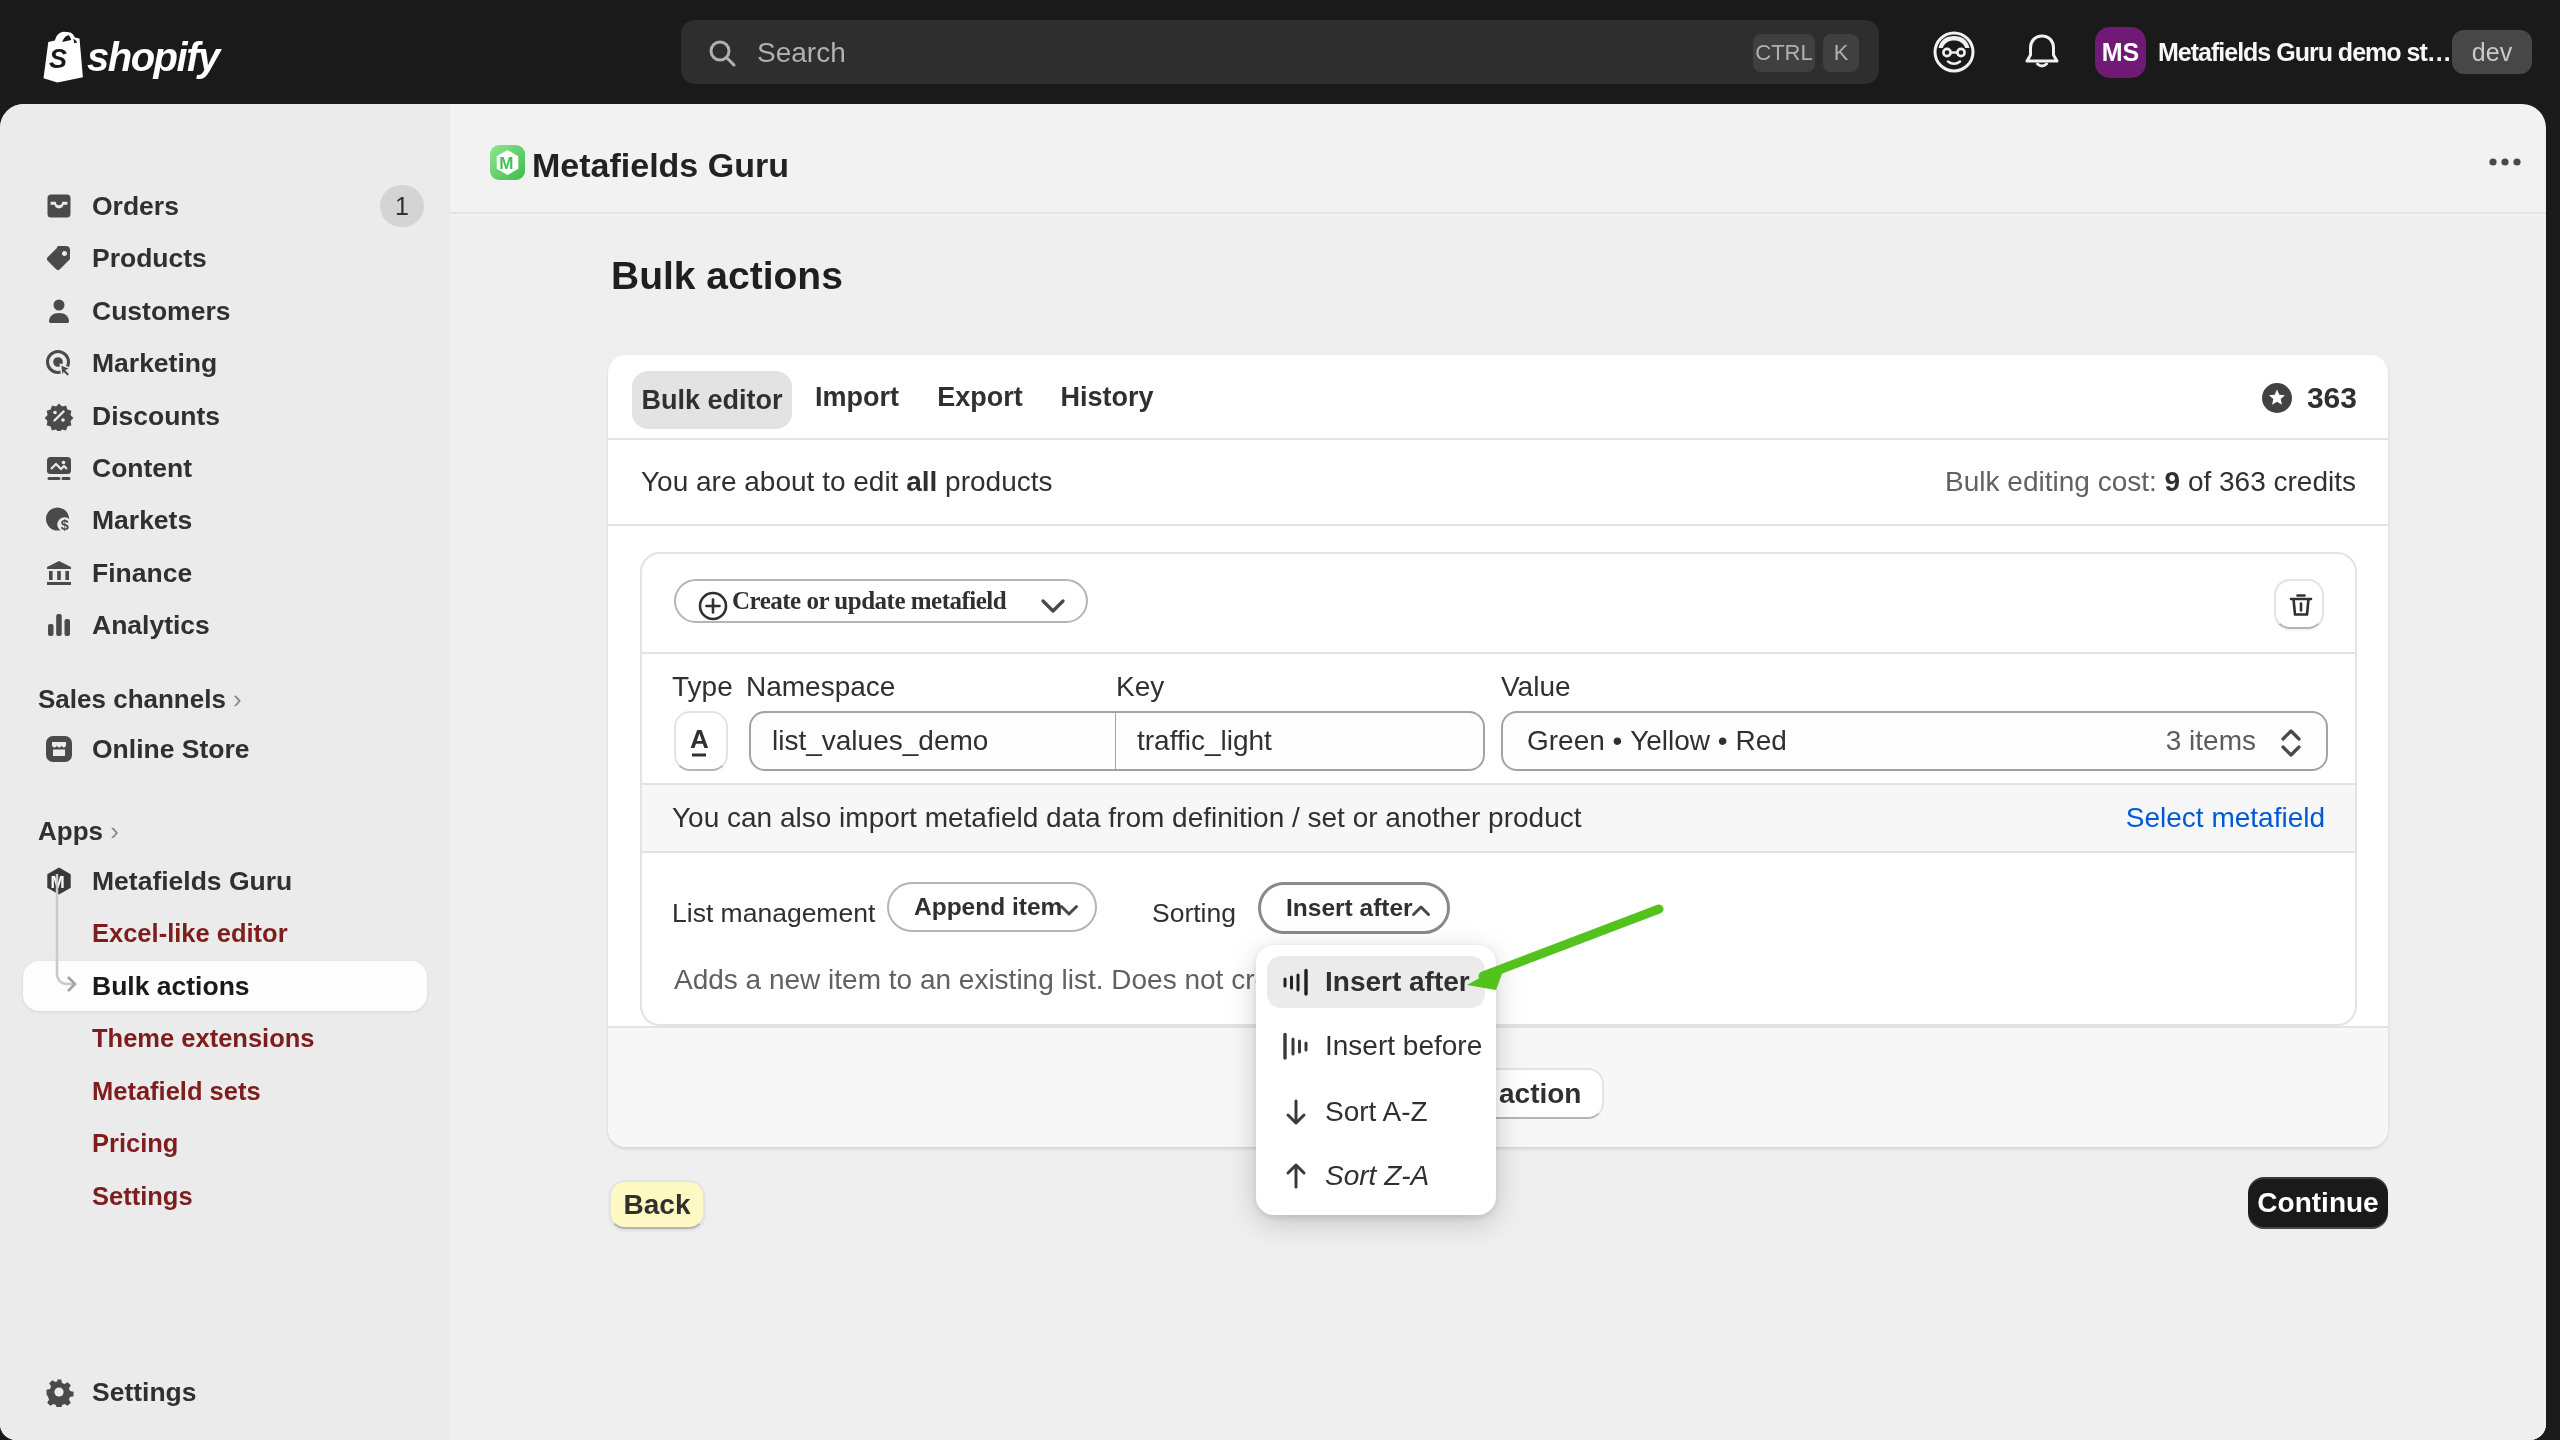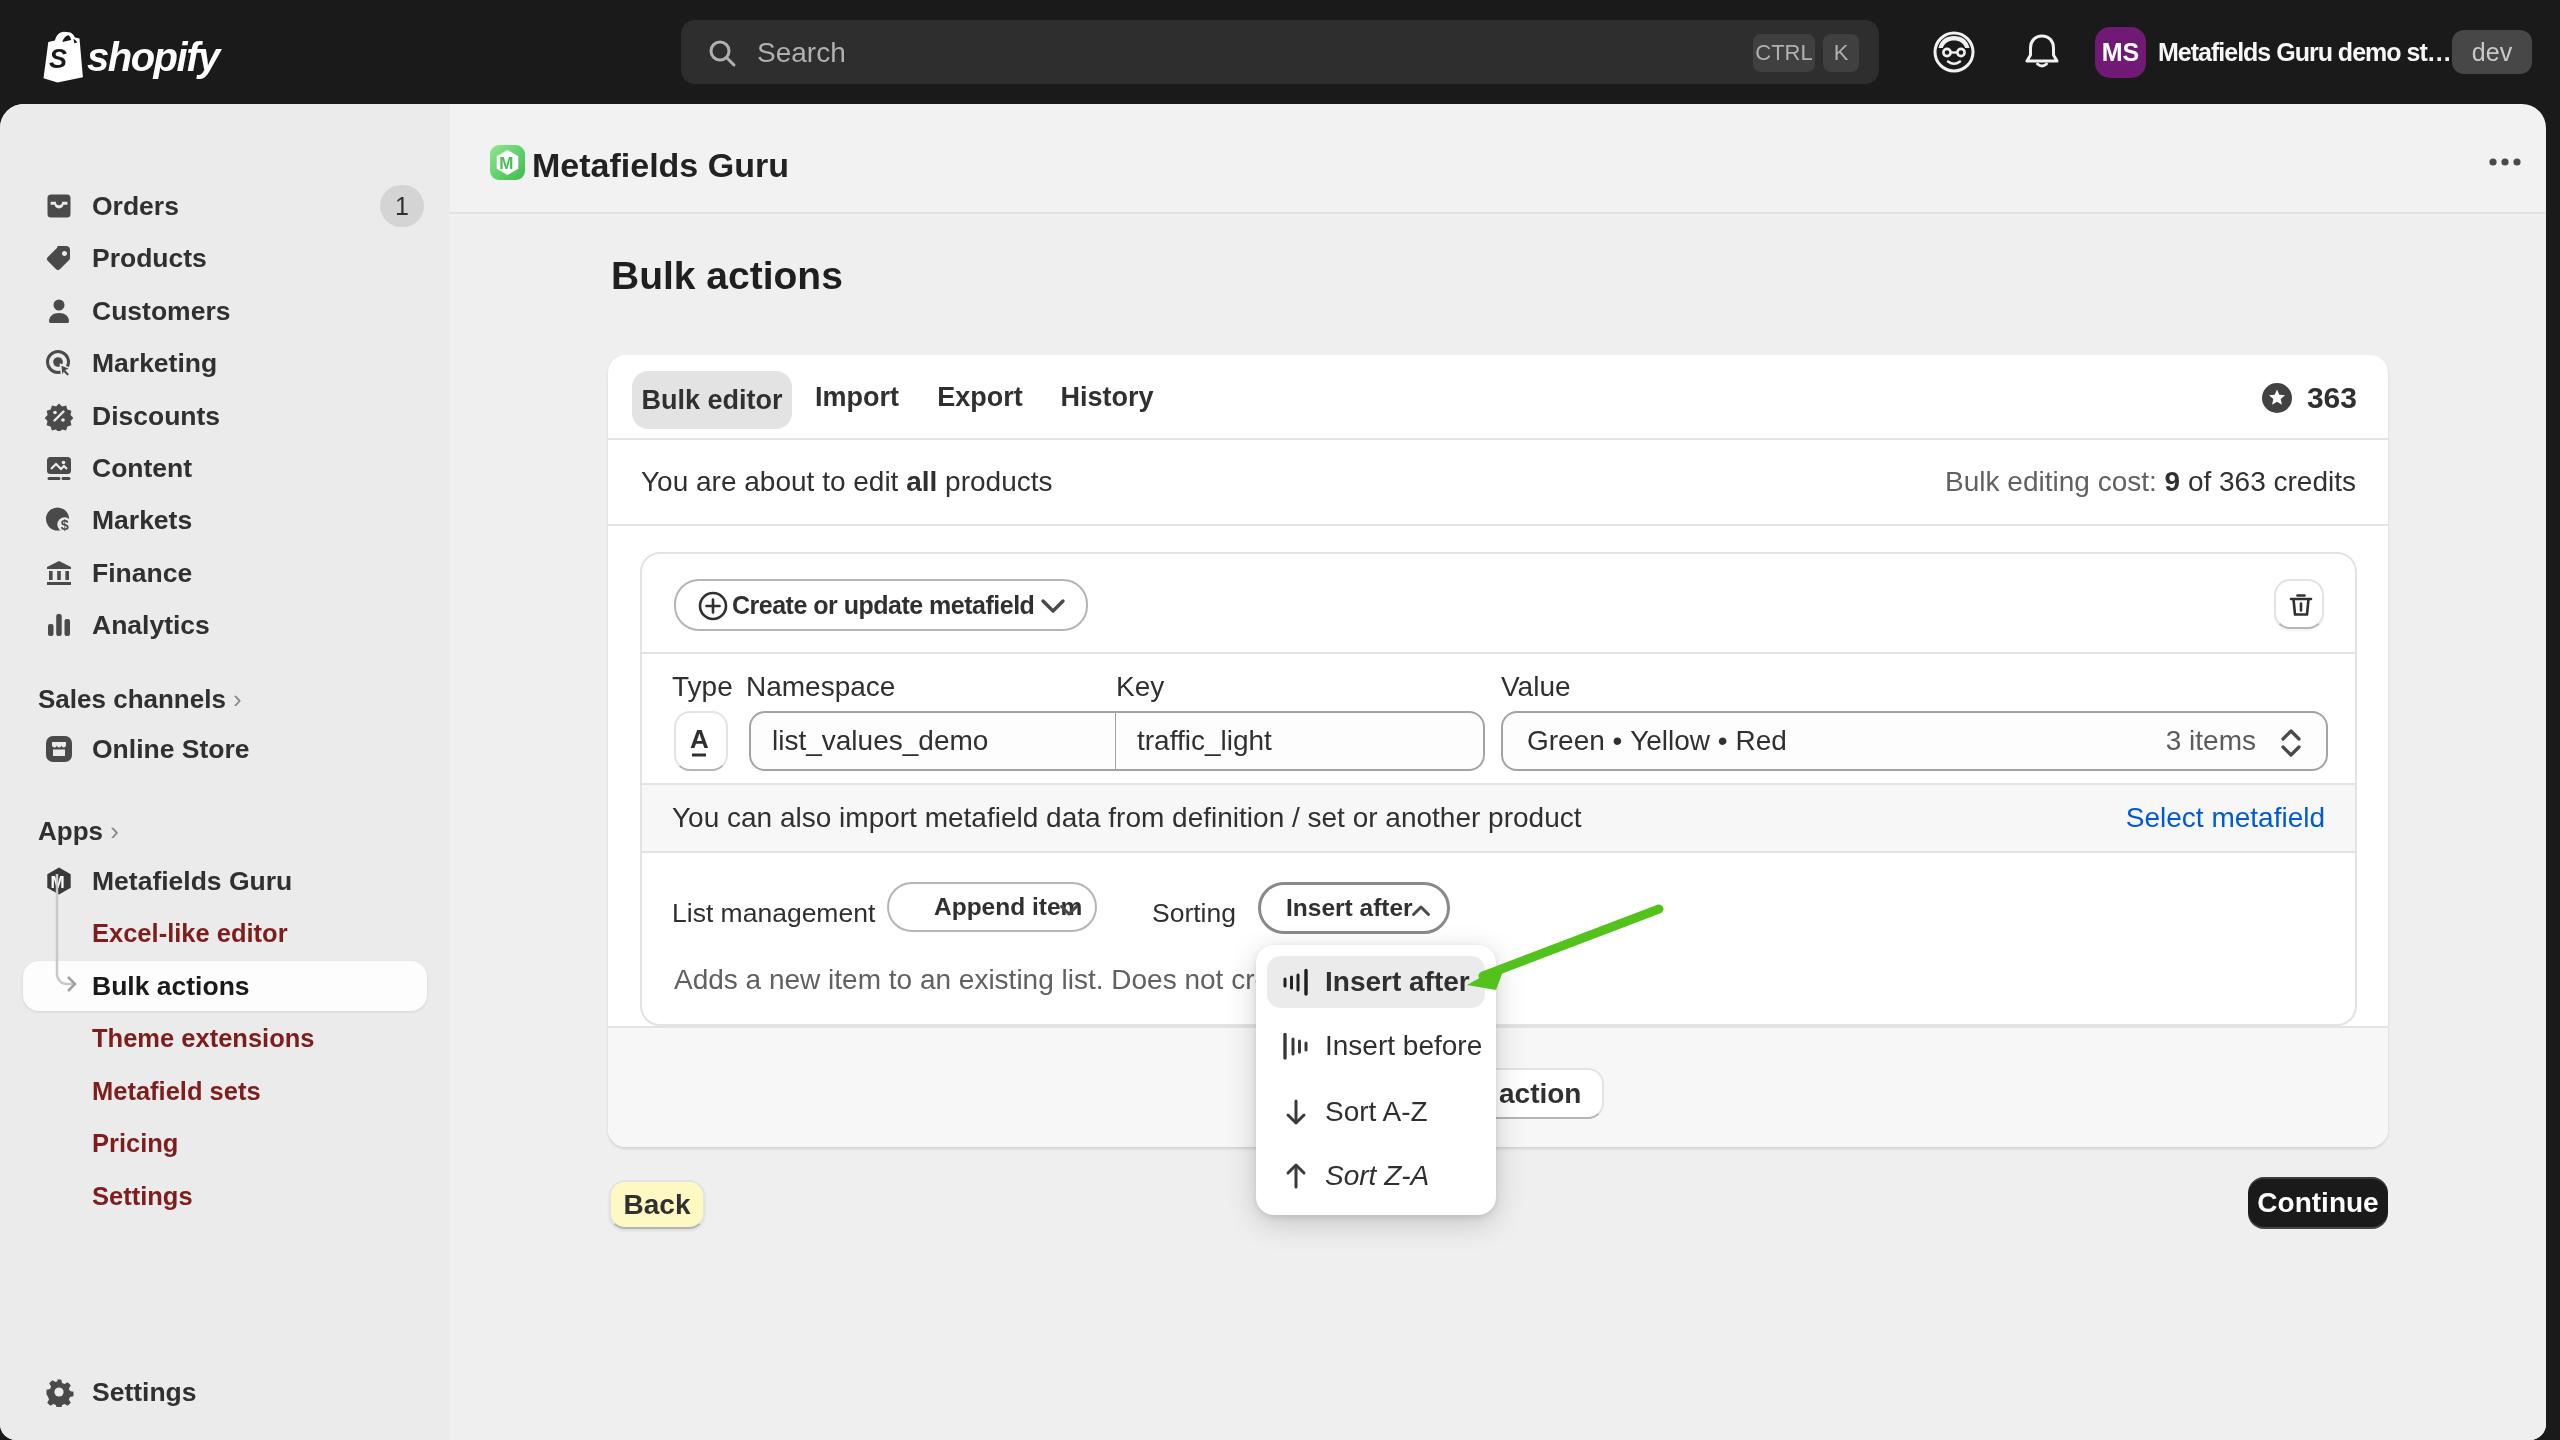--- a/index.html
+++ b/index.html
@@ -49,41 +49,41 @@
 .tab { position:absolute; top:0; height:85px; display:flex; align-items:center; font-size:27px; font-weight:bold; color:#303030; }
 #star363 { position:absolute; right:31px; top:0; height:85px; display:flex; align-items:center; gap:14px; }
 #star363 .num { font-size:30px; font-weight:bold; color:#303030; }
 
 #inforow { position:absolute; left:0; top:85px; width:100%; height:86px; border-bottom:2px solid #e3e3e3; }
 #inforow .l { position:absolute; left:33px; top:50%; transform:translateY(-50%); font-size:28px; color:#303030; }
 #inforow .r { position:absolute; right:32px; top:50%; transform:translateY(-50%); font-size:28px; color:#303030; }
 #inforow .r .gray { color:#616161; }
 
 #inner { position:absolute; left:32px; top:197px; width:1717px; height:474px; border:2px solid #e3e3e3; border-radius:20px; }
-#createbtn { position:absolute; left:32px; top:25px; width:414px; height:52px; background:#fff; border:2px solid #b5b5b5; border-radius:25px; }
+#createbtn { position:absolute; left:32px; top:25px; width:414px; height:44px; background:#fff; border:2px solid #b5b5b5; border-radius:25px;font-family:Liberation Serif, serif; }
 #createbtn .t { position:absolute; left:56px; top:50%; transform:translateY(-50%); font-size:25px; letter-spacing:-0.5px; white-space:nowrap; font-weight:bold; color:#303030; }
 #trashbtn { position:absolute; right:31px; top:25px; width:50px; height:50px; background:#fff; border:2px solid #e3e3e3; border-bottom-color:#b5b5b5; border-radius:16px; box-shadow:0 2px 2px rgba(0,0,0,.05); }
 #row1line { position:absolute; left:0; top:98px; width:100%; height:0; border-top:2px solid #e3e3e3; }
 
 .flabel { position:absolute; top:117px; font-size:28px; color:#303030; }
 #typebtn { position:absolute; left:32px; top:157px; width:54px; height:60px; background:#fff; border:2px solid #e3e3e3; border-bottom-color:#b5b5b5; border-radius:16px; }
 .input { position:absolute; top:157px; height:60px; background:#fdfdfd; border:2px solid #a3a3a3; font-size:28px; color:#303030; display:flex; align-items:center; }
 #ns { left:107px; width:368px; border-radius:16px 0 0 16px; }
 #key { left:473px; width:370px; border-right:2px solid #a3a3a3; border-left:1px solid #a3a3a3; border-radius:0 16px 16px 0; }
 #value { left:859px; width:827px; border-radius:16px; justify-content:space-between; }
 #value .items { color:#5c5c5c; }
 
 #grayband { position:absolute; left:0; top:229px; width:100%; height:70px; background:#f7f7f7; border-top:2px solid #e3e3e3; border-bottom:2px solid #e3e3e3; }
 #grayband .t { position:absolute; left:30px; top:50%; transform:translateY(-50%); font-size:28px; color:#303030; }
 #grayband .link { position:absolute; right:30px; top:50%; transform:translateY(-50%); font-size:28px; color:#005bd3; }
 
 #listrow { position:absolute; left:0; top:299px; width:100%; }
 #lm-label { position:absolute; left:30px; top:45px; font-size:26.5px; color:#303030; }
 #appendbtn { position:absolute; left:245px; top:29px; width:210px; height:50px; background:#fff; border:2px solid #b5b5b5; border-radius:25px; }
-#appendbtn .t { position:absolute; left:25px; top:50%; transform:translateY(-50%); font-size:24.5px; white-space:nowrap; font-weight:bold; color:#303030;margin-left:20px; }
+#appendbtn .t { position:absolute; left:25px; top:50%; transform:translateY(-50%); font-size:24.5px; white-space:nowrap; font-weight:bold; color:#303030; }
 #sort-label { position:absolute; left:510px; top:45px; font-size:26.5px; color:#303030; }
 #insertbtn { position:absolute; left:616px; top:29px; width:192px; height:52px; background:#fff; border:3px solid #8a8a8a; border-radius:26px; }
 #insertbtn .t { position:absolute; left:25px; top:50%; transform:translateY(-50%); font-size:24.5px; white-space:nowrap; font-weight:bold; color:#303030; }
 #desc { position:absolute; left:32px; top:410px; font-size:28px; color:#616161; white-space:nowrap; }
 
 #footerband { position:absolute; left:0; top:671px; width:100%; height:121px; background:#f7f7f7; border-top:2px solid #e3e3e3; border-radius:0 0 18px 18px; }
 #addbtn { position:absolute; left:744px; top:40px; width:252px; height:51px; background:#fff; border:2px solid #e3e3e3; border-bottom-color:#b5b5b5; border-radius:16px; display:flex; align-items:center; justify-content:center; font-size:28px; font-weight:bold; color:#303030; }
 
 #backbtn { position:absolute; left:609px; top:1076px; width:96px; height:49px; background:#fef9c3; border:2px solid #e3e3e3; border-bottom-color:#b5b5b5; border-radius:16px; box-shadow:0 2px 3px rgba(0,0,0,.08); display:flex; align-items:center; justify-content:center; font-size:28px; font-weight:bold; color:#303030; }
 #continuebtn { position:absolute; left:2248px; top:1073px; width:140px; height:52px; background:#1a1a1a; border-radius:16px; box-shadow:inset 0 -2px 0 rgba(255,255,255,.2), inset 0 2px 0 rgba(255,255,255,.14); display:flex; align-items:center; justify-content:center; font-size:28px; font-weight:bold; color:#fff; }

